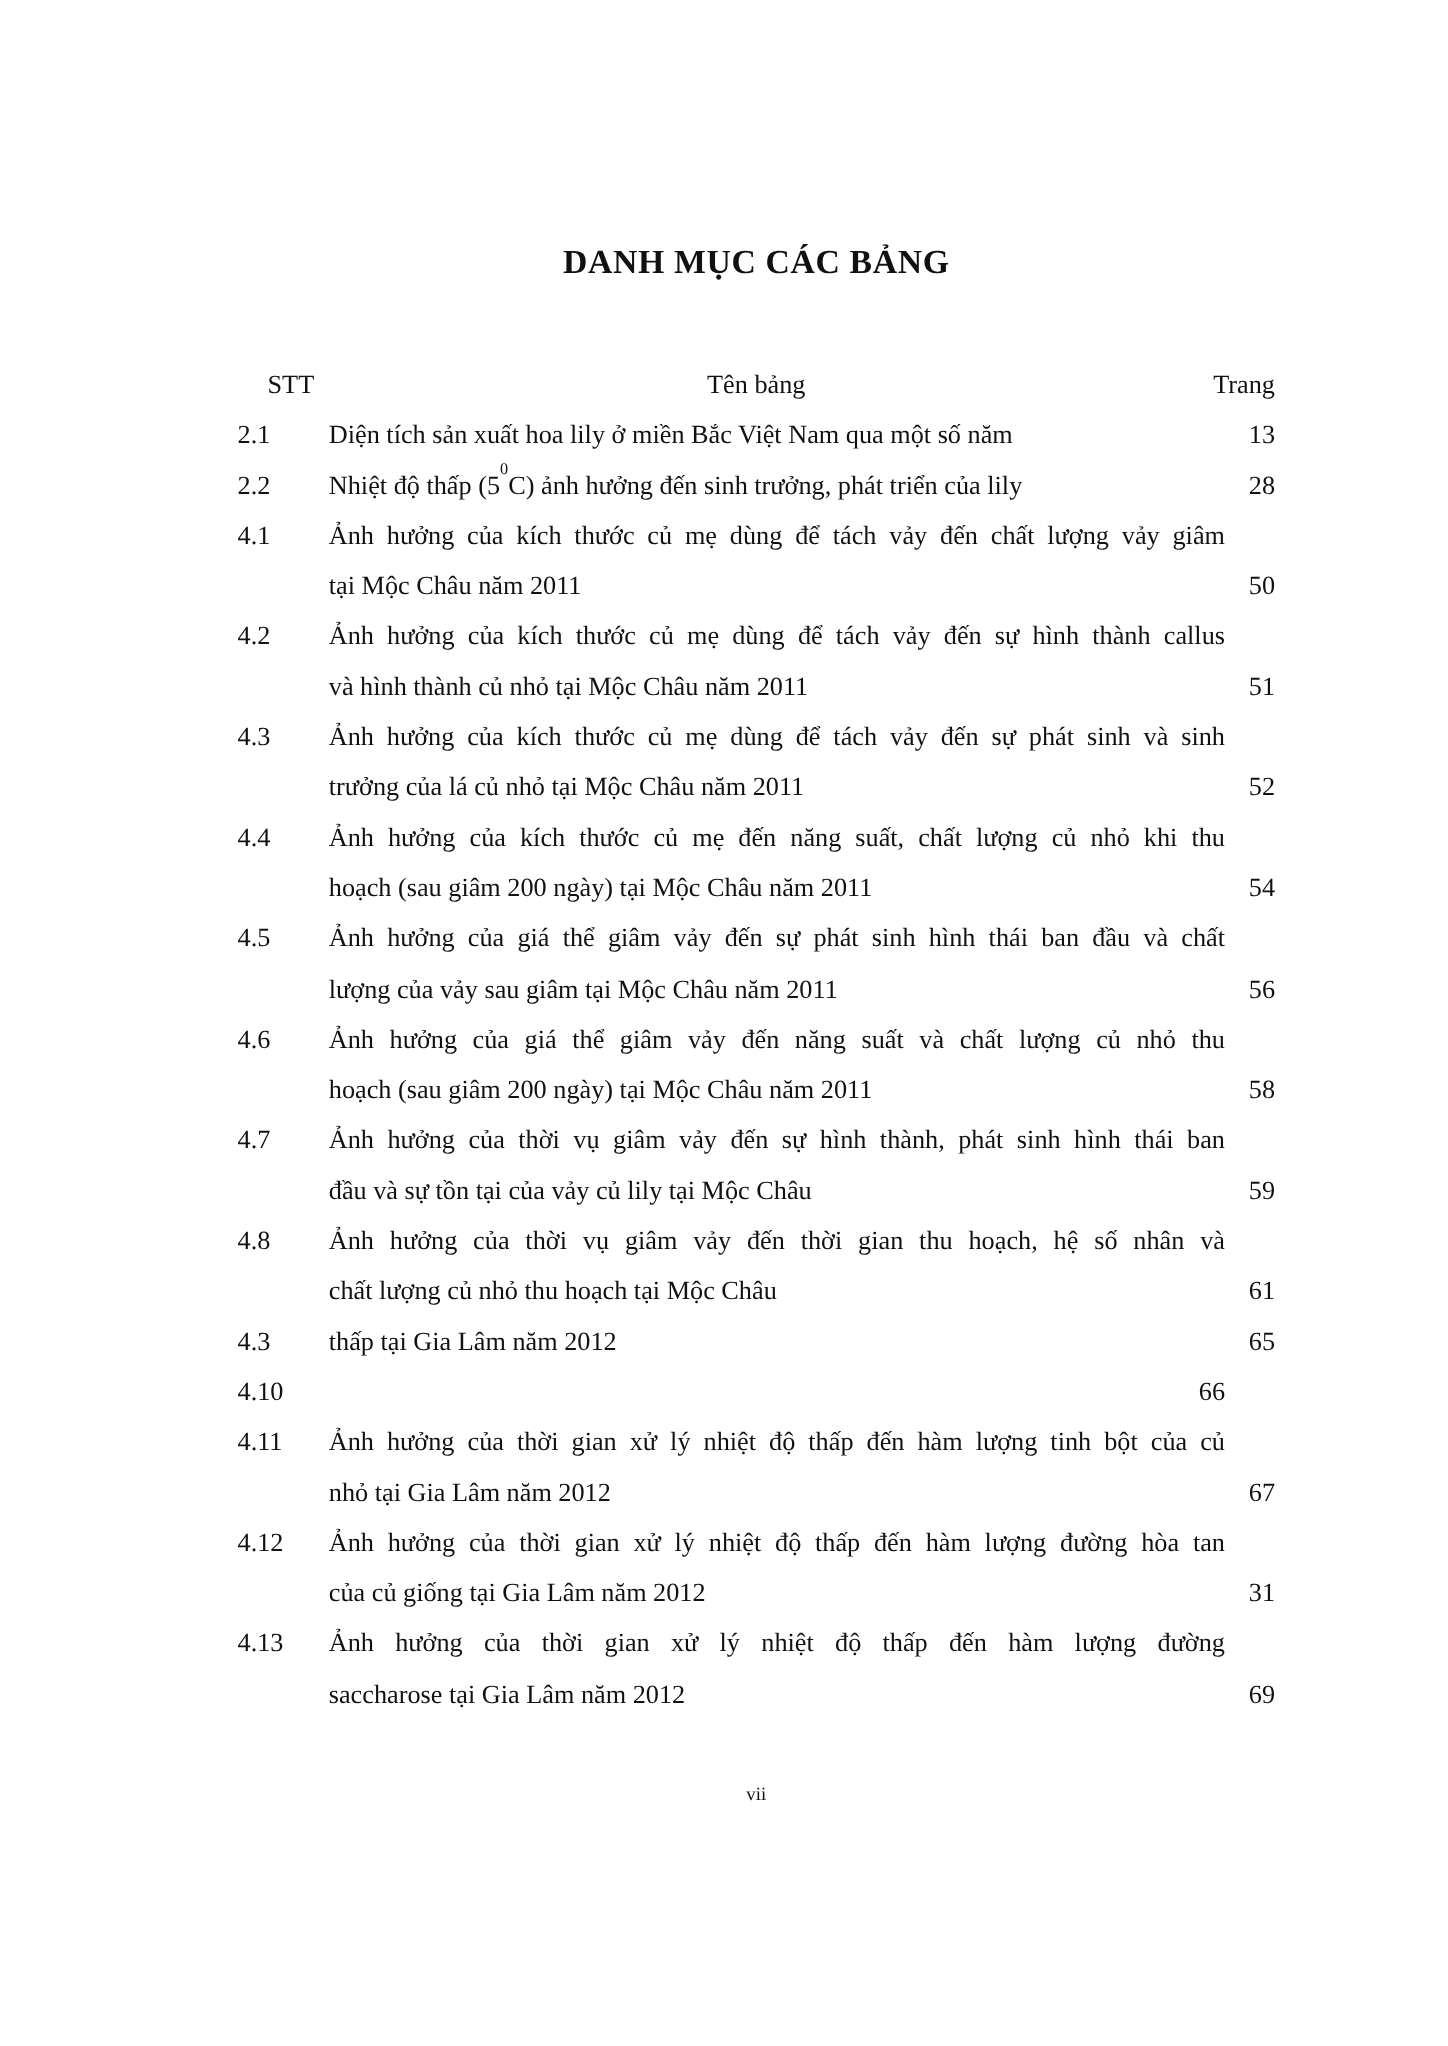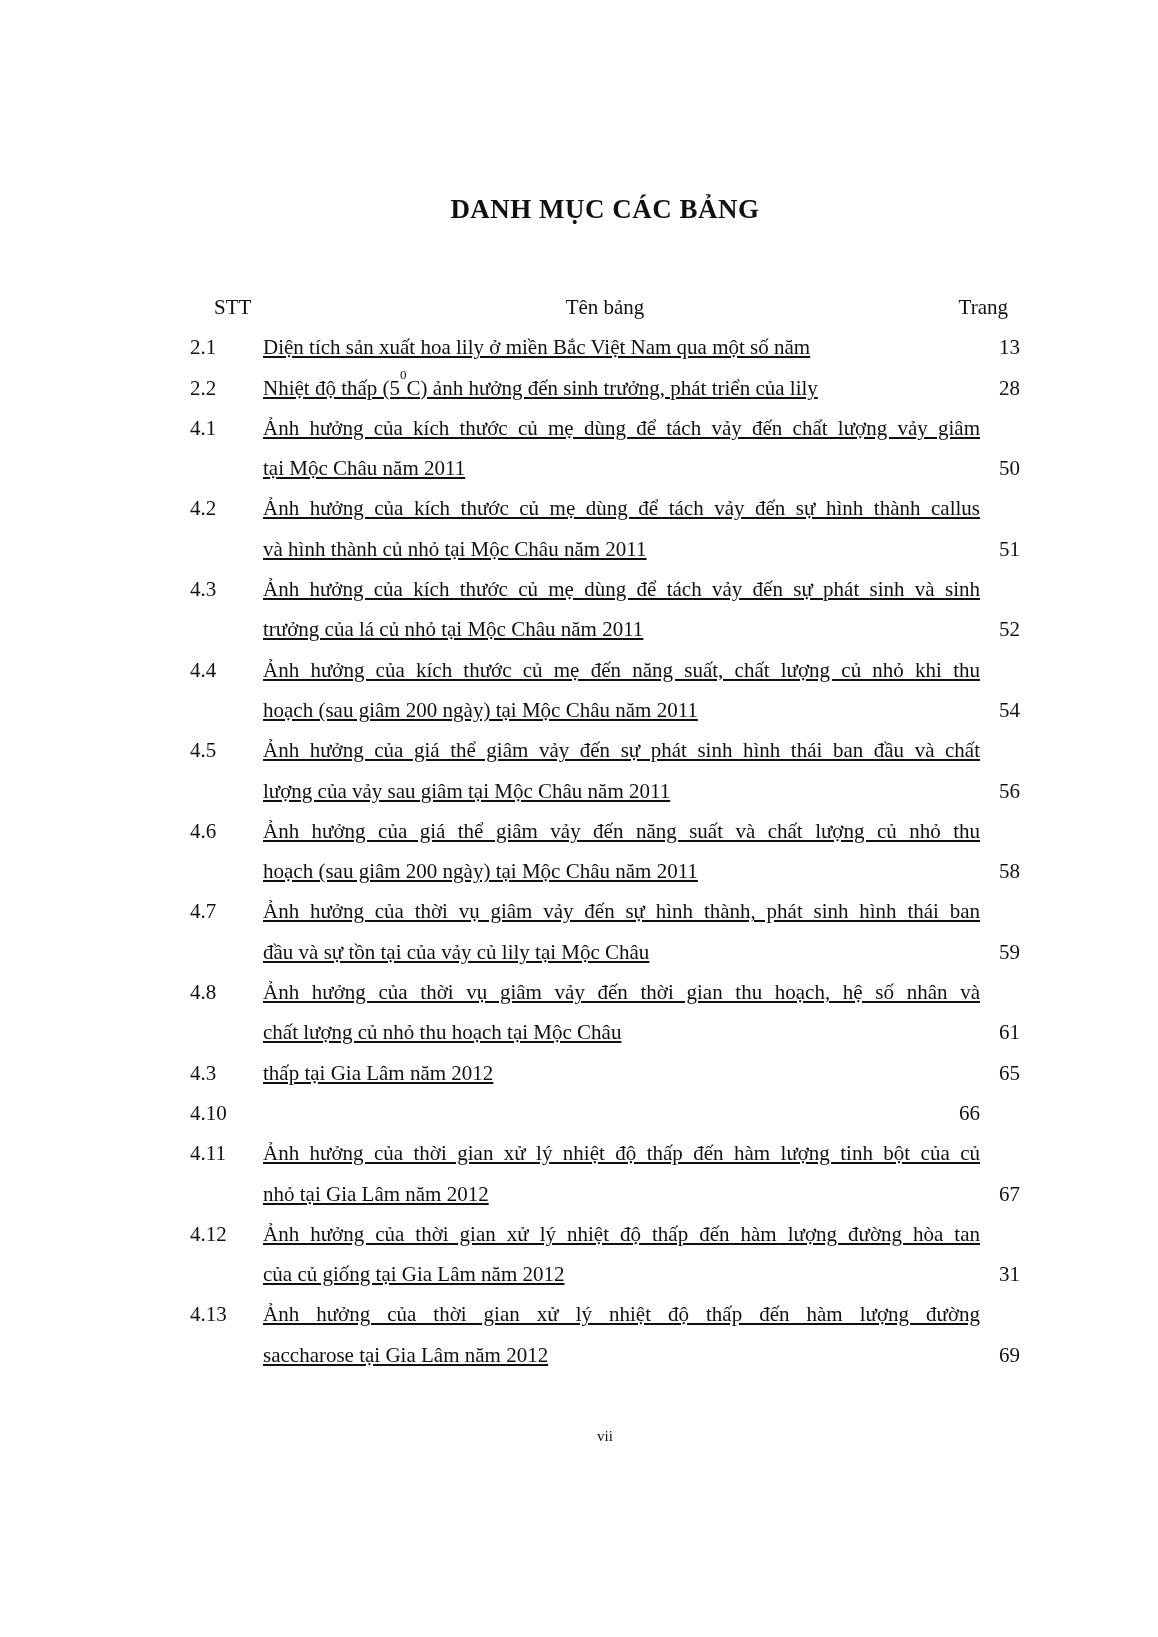--- a/index.html
+++ b/index.html
@@ -36,27 +36,27 @@
     margin-top: 61px;
     font-size: 21px;
     line-height: 40.3px;
   }
   .toc-header {
     position: relative;
     height: 40.3px;
   }
   .h-stt { position: absolute; left: 0; margin-left: 24px; }
   .h-name { position: absolute; left: 50%; transform: translateX(-50%); }
-  .h-page { position: absolute; right: 12px; }
+  .h-page { position: absolute; right: 0; }
   .toc-row {
     display: grid;
     grid-template-columns: 73px 717px 40px;
   }
   .cell-stt { text-align: left; align-self: start; }
-  .cell-lines { text-align: left; text-decoration: underline; }
+  .cell-lines { text-align: left; }
   .cell-lines .line { hyphens: none; }
   .cell-lines .line.fill {
     text-align: justify;
     text-align-last: justify;
     text-justify: inter-word;
   }
   .cell-page {
     text-align: right;
     align-self: end;
   }

